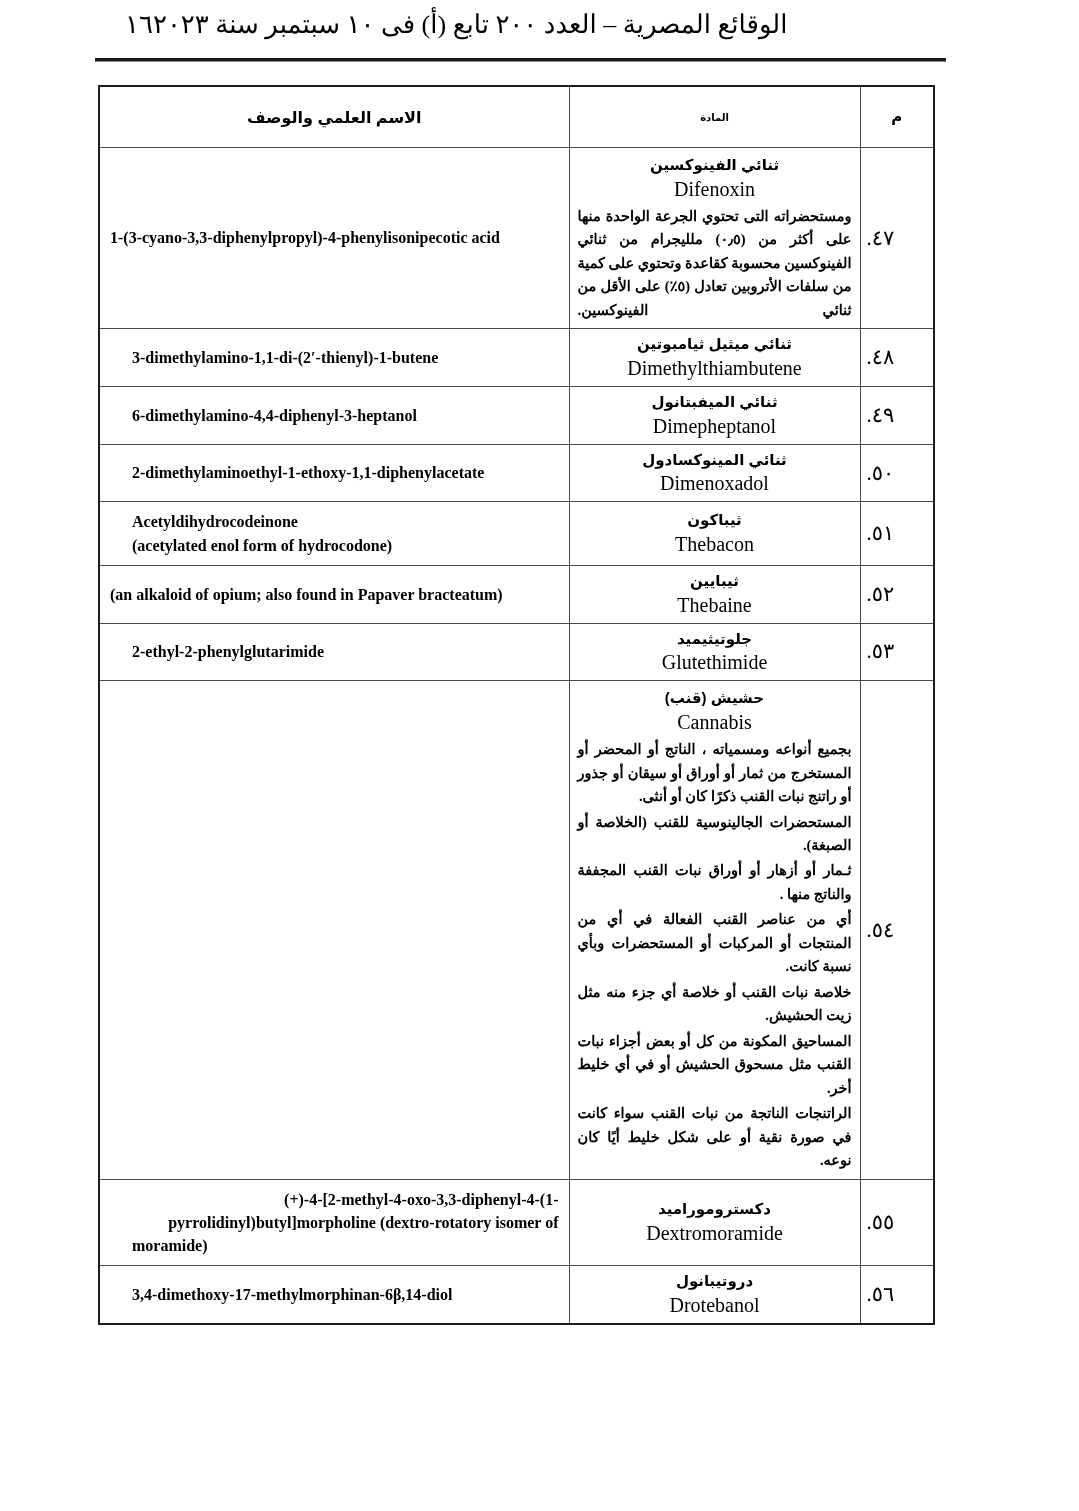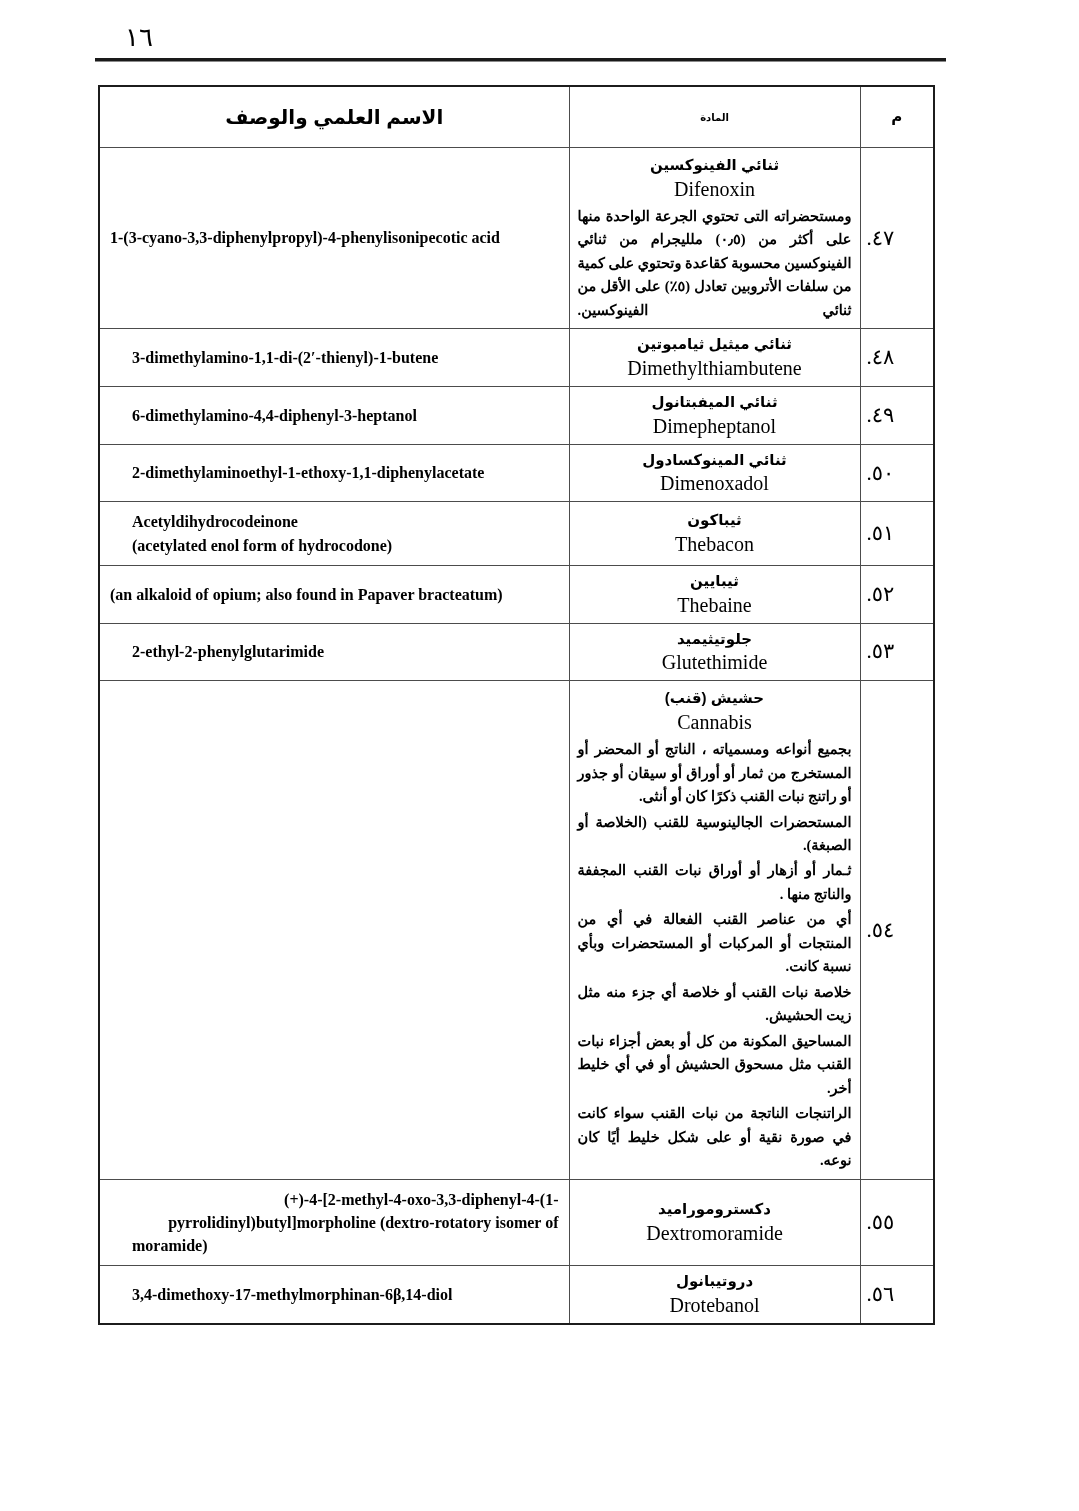--- a/index.html
+++ b/index.html
@@ -18,21 +18,21 @@
   }
 
   .page {
     position: absolute;
     inset: 0;
   }
 
   
   .page-header {
     position: absolute;
-    top: 17px;
+    top: 4px;
     left: 95px;
     width: 850px;
     height: 40px;
     display: flex;
     flex-direction: row-reverse;
     align-items: center;
     justify-content: flex-start;
     direction: rtl;
   }
   .page-number {
@@ -91,21 +91,21 @@
   
   thead th {
     height: 52px;
     text-align: center;
     font-weight: 700;
     font-size: 15px;
     font-family: "Liberation Sans", "DejaVu Sans", sans-serif;
   }
   th.h-num { font-size: 15px; }
   th.h-sub { font-size: 10px; }
-  th.h-desc { font-size: 20px; }
+  th.h-desc { font-size: 16px; }
 
   
   td.num {
     text-align: left;
     font-size: 21px;
     font-family: "Liberation Serif", "DejaVu Serif", serif;
     letter-spacing: 1px;
     white-space: nowrap;
   }
 
@@ -164,20 +164,21 @@
 
   .cannabis-note-block > span { display: block; }
 </style>
 </head>
 <body>
 
 <div class="page">
 
   <div class="page-header">
     <span class="page-number">١٦</span>
+    <span class="header-title">الوقائع المصرية – العدد ٢٠٠ تابع (أ) فى ١٠ سبتمبر سنة ٢٠٢٣</span>
   </div>
 
   <div class="header-rule"></div>
 
   <div class="tbl-wrap">
     <table class="subs">
       <colgroup>
         <col class="c-num">
         <col class="c-sub">
         <col class="c-desc">

